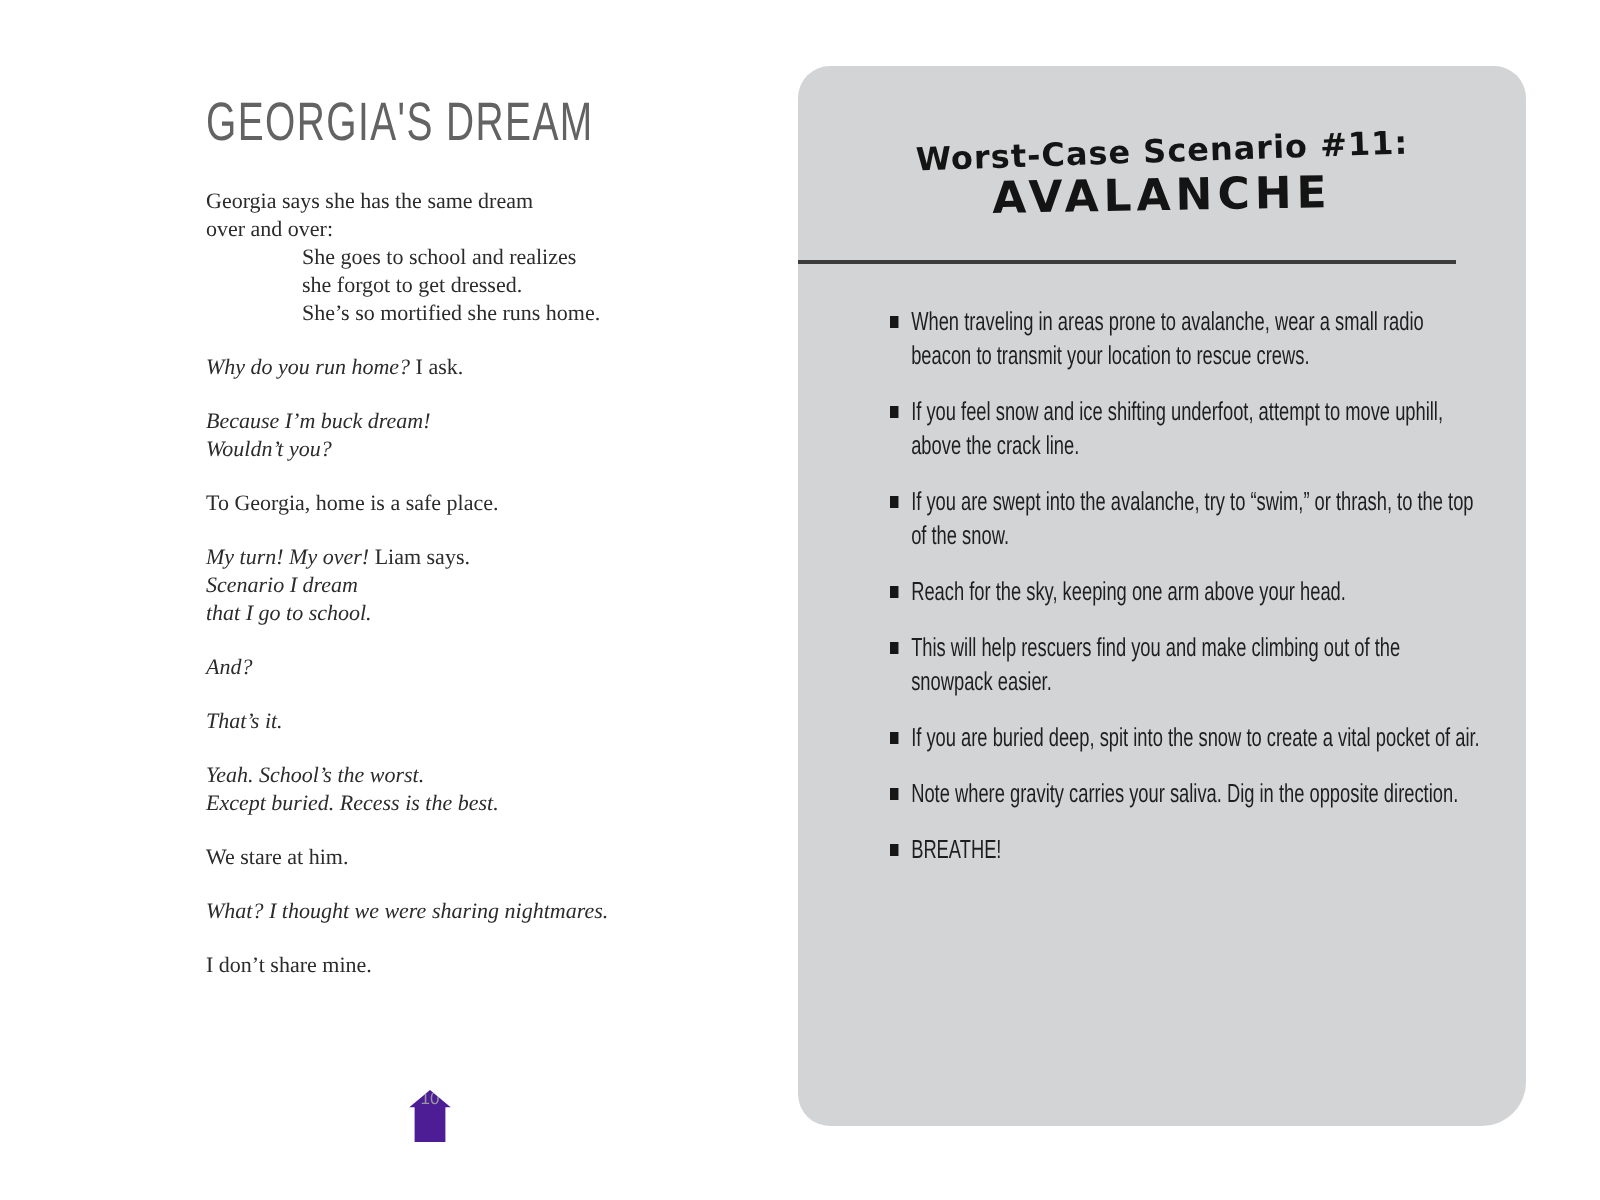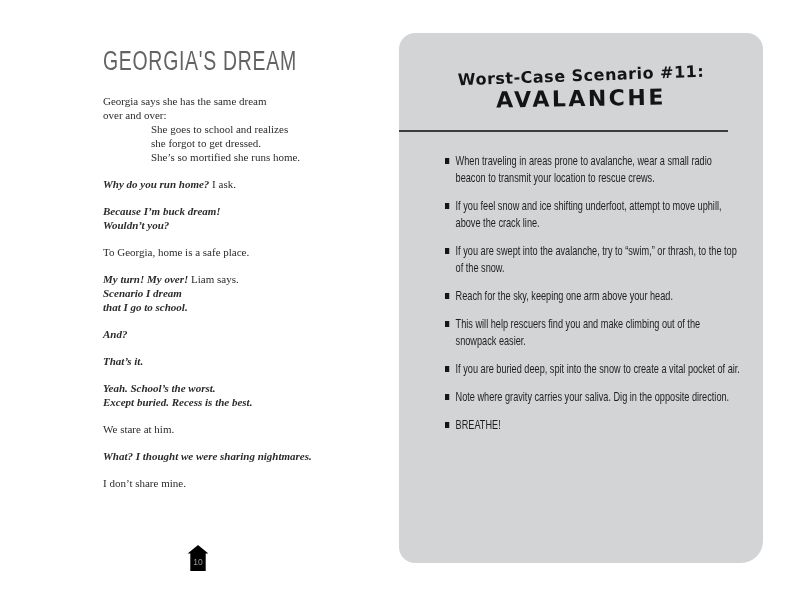--- a/index.html
+++ b/index.html
@@ -12,27 +12,27 @@
   .pg-left{position:absolute;left:55px;top:46px;width:310px;margin-left:48px;}
   .poem-title{
     font-family:"Liberation Sans", sans-serif;
     font-size:27px;font-weight:400;color:#636363;letter-spacing:1px;
     transform:scaleX(0.72);transform-origin:0 0;white-space:nowrap;
   }
   .poem{margin-top:17px;font-size:11px;line-height:14px;}
   .stanza{margin:0 0 13px 0;}
   .line{white-space:nowrap;}
   .ind{padding-left:48px;}
-  .it{font-style:italic;font-weight:bold;}
+  .it{font-style:italic;}
 
   .pagenum-house{
-    position:absolute;left:187px;top:545px;width:22px;height:26px;
-    background:#000000;
+    position:absolute;left:204px;top:545px;width:22px;height:26px;
+    background:#4c1d95;
     clip-path:polygon(50% 0%, 97% 33%, 85% 33%, 85% 100%, 15% 100%, 15% 33%, 3% 33%);
-    display:flex;align-items:flex-end;justify-content:center;
+    display:flex;align-items:flex-start;justify-content:center;
   }
   .pagenum-house span{
     font-family:"Liberation Sans", sans-serif;
     font-size:8.5px;color:#97979b;line-height:1;margin-bottom:5px;
   }
 
   
   .panel{
     position:absolute;left:399px;top:33px;width:364px;height:530px;
     background:#d3d4d6;border-radius:16px 16px 22px 16px;

